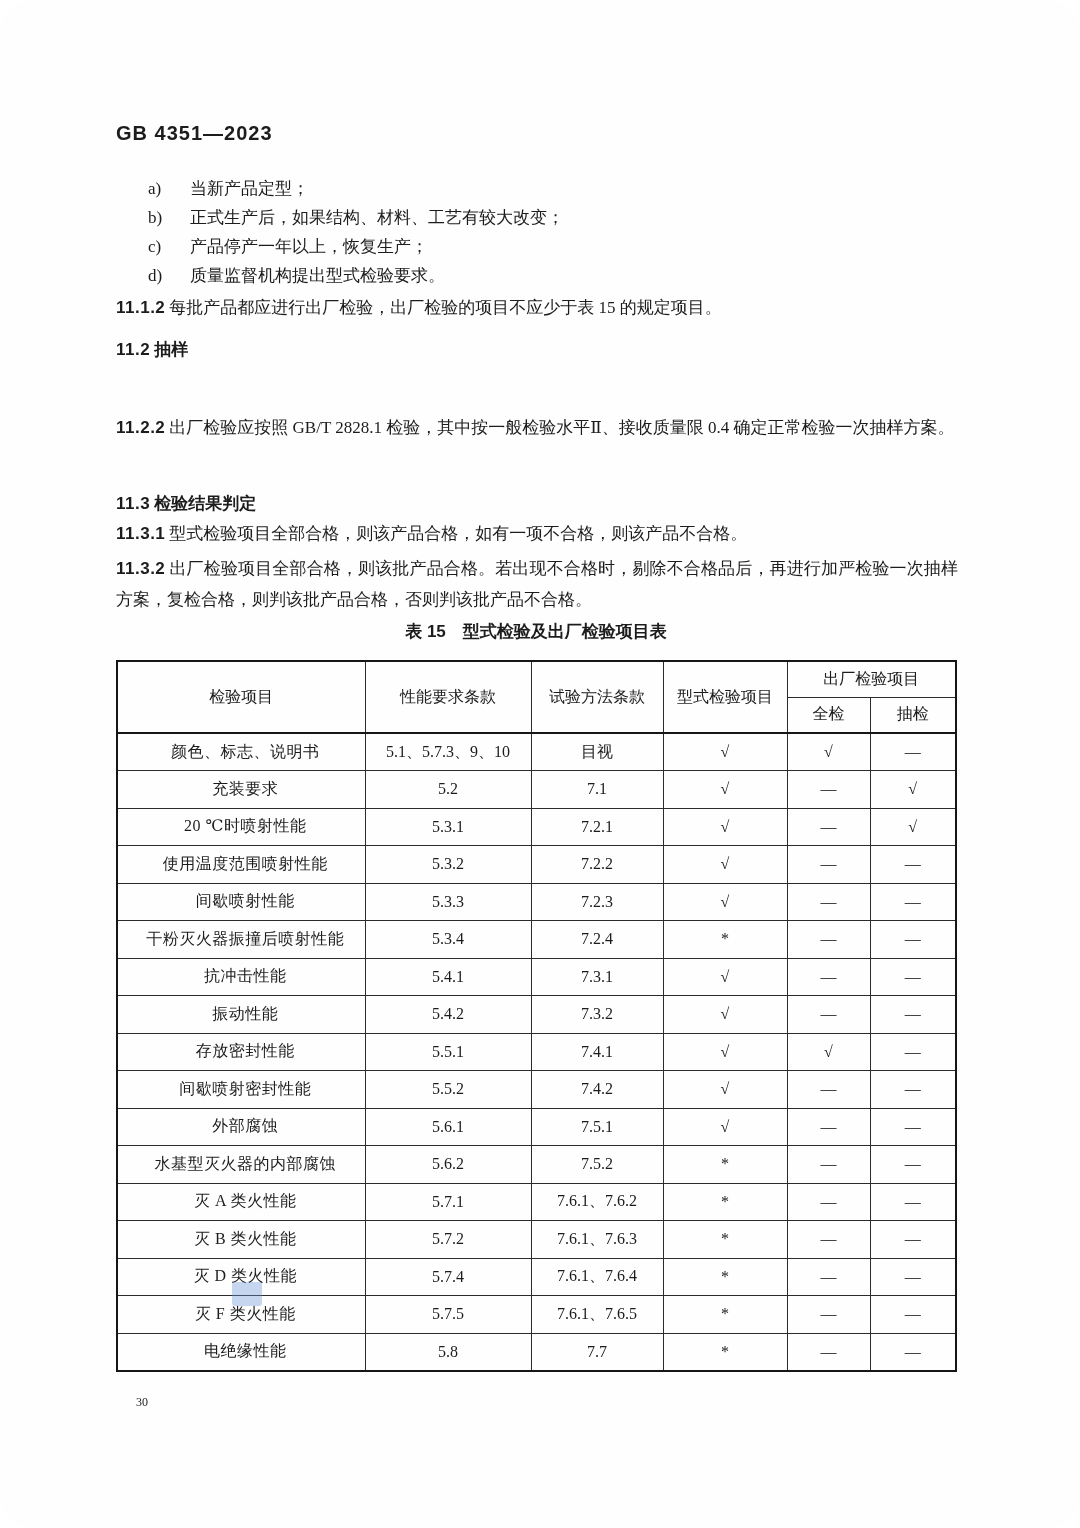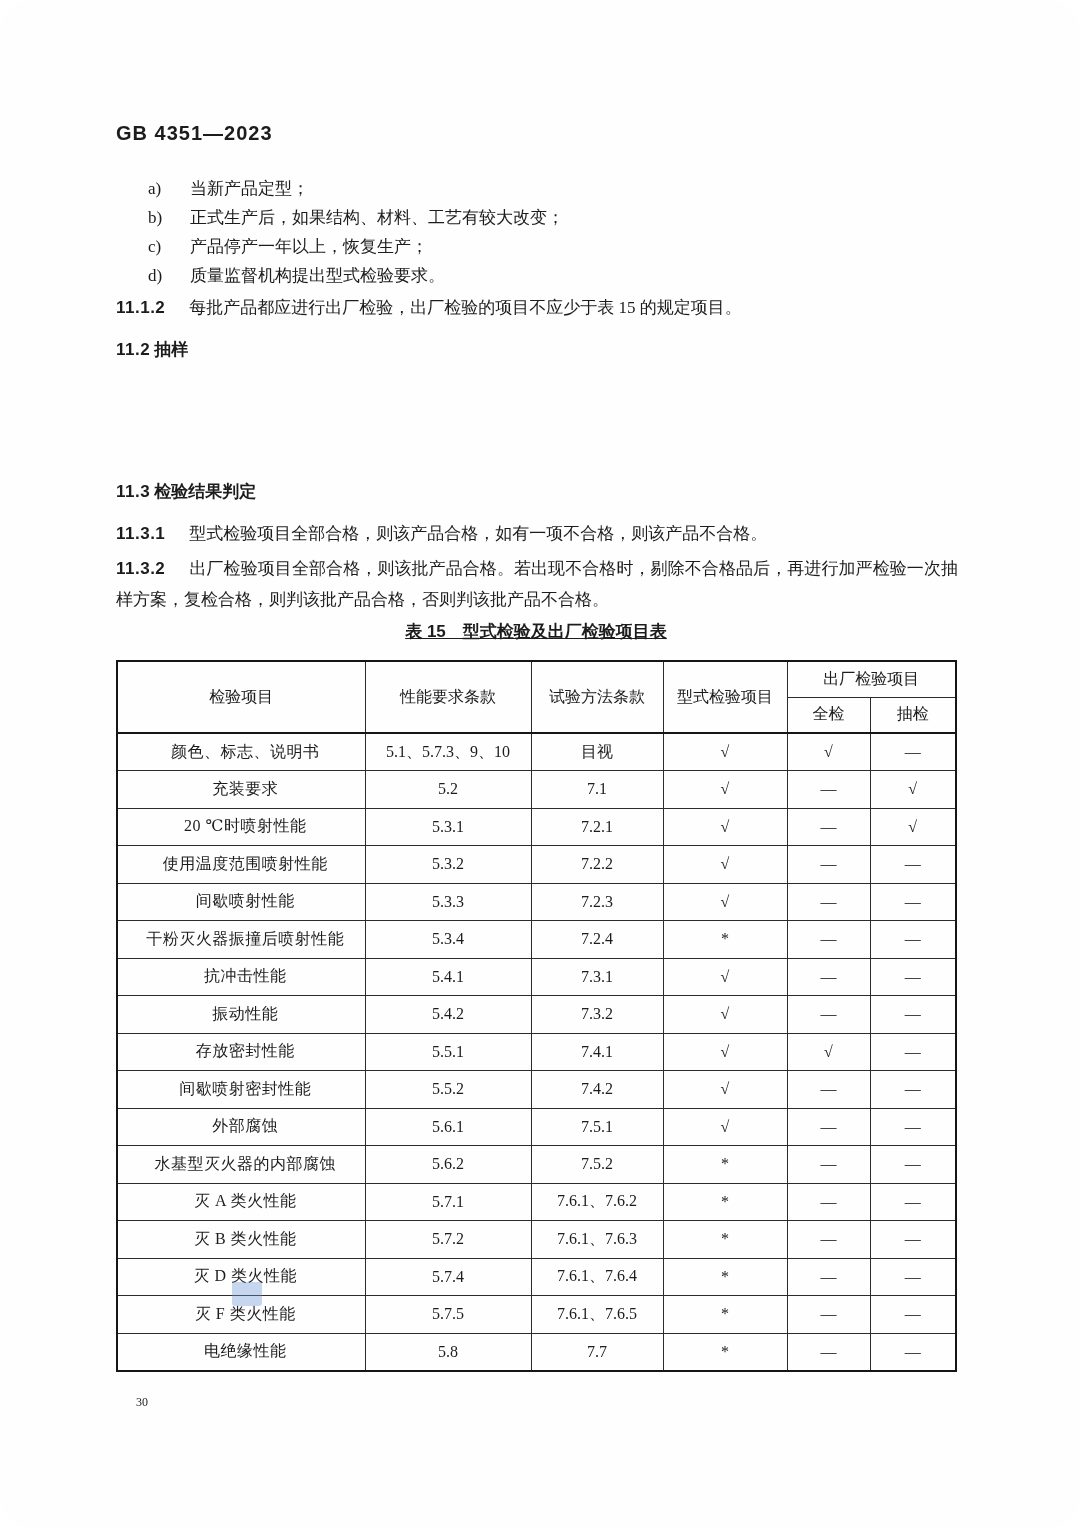--- a/index.html
+++ b/index.html
@@ -23,33 +23,33 @@
   }
   .intro-list { position:absolute; left:148px; top:174px; width:800px; }
   .intro-item { display:flex; height:29px; align-items:center; font-size:17px; }
   .intro-letter { width:42px; flex:0 0 42px; }
   .clause {
     position:absolute; left:116px; width:842px;
     font-size:17px; line-height:31px; text-align:justify;
   }
   .clause .cnum, .sec-heading .cnum {
     font-family:"Liberation Sans","DejaVu Sans",sans-serif;
-    font-weight:bold; margin-right:24px; letter-spacing:0.5px;
+    font-weight:bold; margin-right:4px; letter-spacing:0.5px;
   }
   .sec-heading {
     position:absolute; left:116px; width:842px;
     font-family:"Liberation Sans","DejaVu Sans",sans-serif;
     font-weight:bold; font-size:17px;
   }
   .sec-heading .cnum { margin-right:4px; }
   .table-title {
     position:absolute; left:116px; top:620px; width:840px;
     text-align:center;
     font-family:"Liberation Sans","DejaVu Sans",sans-serif;
-    font-weight:bold; font-size:17px;text-decoration:underline;
+    font-weight:bold; font-size:17px;
   }
   .itable {
     position:absolute; left:116px; top:660px;
     border-collapse:collapse; table-layout:fixed;
     width:839px; font-size:16px;
     border:2px solid #161616;
   }
   .itable th, .itable td {
     border:1px solid #2b2b2b;
     text-align:center; vertical-align:middle;
@@ -97,22 +97,25 @@
 
   <div class="clause" style="top:292px">
     <span class="cnum">11.1.2</span><span>每批产品都应进行出厂检验，出厂检验的项目不应少于表 15 的规定项目。</span>
   </div>
 
   <div class="sec-heading" style="top:338px">
     <span class="cnum">11.2</span><span>抽样</span>
   </div>
 
 
-
-  <div class="sec-heading" style="top:480px">
+  <div class="clause" style="top:412px">
+    <span class="cnum">11.2.2</span><span>出厂检验应按照 GB/T 2828.1 检验，其中按一般检验水平Ⅱ、接收质量限 0.4 确定正常检验一次抽样方案。</span>
+  </div>
+
+  <div class="sec-heading" style="top:492px">
     <span class="cnum">11.3</span><span>检验结果判定</span>
   </div>
 
   <div class="clause" style="top:518px">
     <span class="cnum">11.3.1</span><span>型式检验项目全部合格，则该产品合格，如有一项不合格，则该产品不合格。</span>
   </div>
 
   <div class="clause" style="top:553px">
     <span class="cnum">11.3.2</span><span>出厂检验项目全部合格，则该批产品合格。若出现不合格时，剔除不合格品后，再进行加严检验一次抽样方案，复检合格，则判该批产品合格，否则判该批产品不合格。</span>
   </div>

